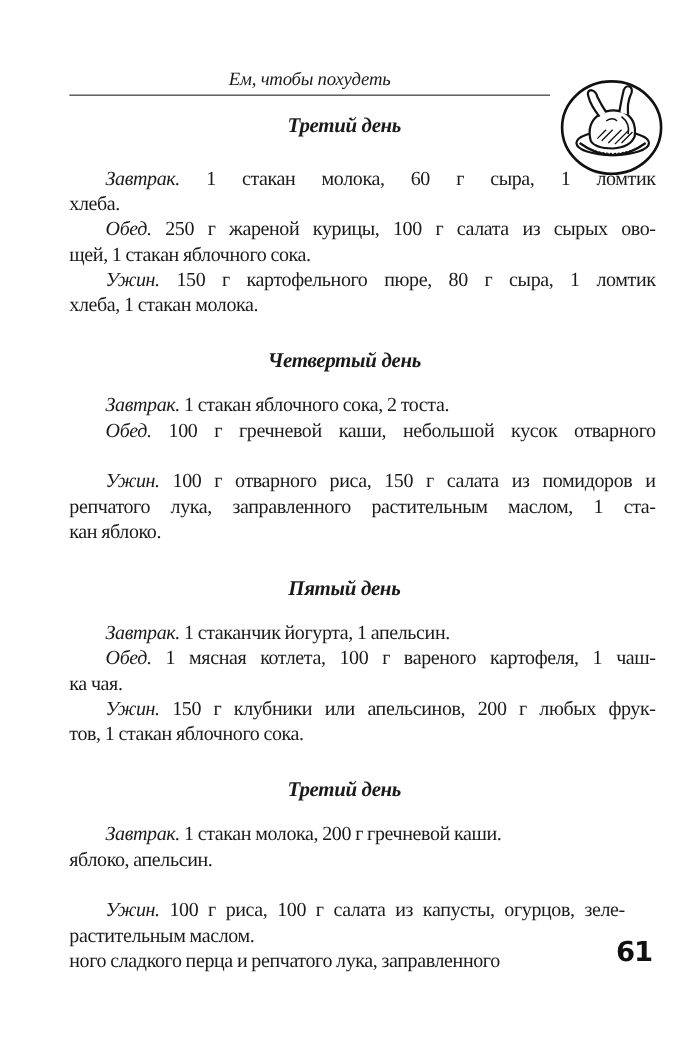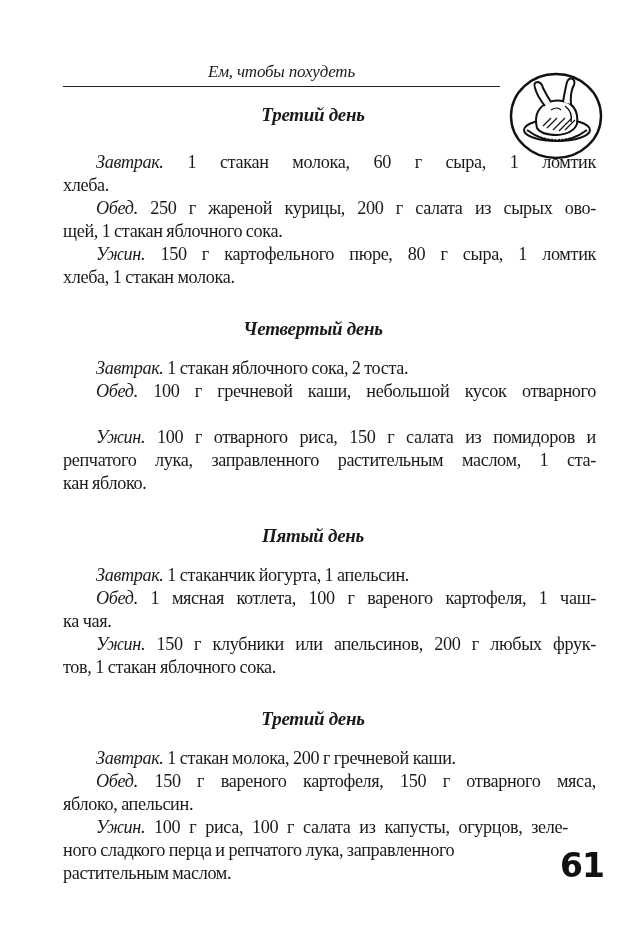--- a/index.html
+++ b/index.html
@@ -79,21 +79,21 @@
     }
     .line.cont {
       text-indent: 0;
     }
     .page-number {
       position: absolute;
       left: 560px;
       top: 851px;
       font-family: "DejaVu Sans", "Liberation Sans", sans-serif;
       font-weight: bold;
-      font-size: 33px;
+      font-size: 25px;
       line-height: 30px;
       letter-spacing: -1px;
       color: #111;
     }
   </style>
 </head>
 <body>
 
 <div class="running-head">Ем, чтобы похудеть</div>
 <div class="head-rule"></div>
@@ -117,21 +117,21 @@
   </svg>
 </div>
 
 <div class="day-title" style="top:104px;">Третий день</div>
 
 <div class="para" style="top:151px;">
   <span class="line first"><span class="meal">Завтрак.</span><span> 1 стакан молока, 60 г сыра, 1 ломтик</span></span>
   <span class="line cont last">хлеба.</span>
 </div>
 <div class="para" style="top:197px;">
-  <span class="line first"><span class="meal">Обед.</span><span> 250 г жареной курицы, 200 г салата из сырых ово-</span></span>
+  <span class="line first"><span class="meal">Обед.</span><span> 250 г жареной курицы, 100 г салата из сырых ово-</span></span>
   <span class="line cont last">щей, 1 стакан яблочного сока.</span>
 </div>
 <div class="para" style="top:243px;">
   <span class="line first"><span class="meal">Ужин.</span><span> 150 г картофельного пюре, 80 г сыра, 1 ломтик</span></span>
   <span class="line cont last">хлеба, 1 стакан молока.</span>
 </div>
 
 <div class="day-title" style="top:318px;">Четвертый день</div>
 
 <div class="para" style="top:357px;">
@@ -159,22 +159,21 @@
   <span class="line first"><span class="meal">Ужин.</span><span> 150 г клубники или апельсинов, 200 г любых фрук-</span></span>
   <span class="line cont last">тов, 1 стакан яблочного сока.</span>
 </div>
 
 <div class="day-title" style="top:708px;">Третий день</div>
 
 <div class="para" style="top:747px;">
   <span class="line first last"><span class="meal">Завтрак.</span><span> 1 стакан молока, 200 г гречневой каши.</span></span>
 </div>
 <div class="para" style="top:770px;">
-  <span class="line first"><span class="meal">Обед.</span><span> 150 г вареного картофеля, 150 г отварного мяса,</span></span>
   <span class="line cont last">яблоко, апельсин.</span>
 </div>
 <div class="para" style="top:816px; width:505px;">
   <span class="line first"><span class="meal">Ужин.</span><span> 100 г риса, 100 г салата из капусты, огурцов, зеле-</span></span>
+  <span class="line cont last">растительным маслом.</span>
   <span class="line cont last">ного сладкого перца и репчатого лука, заправленного</span>
-  <span class="line cont last">растительным маслом.</span>
 </div>
 
 <div class="page-number">61</div>
 
 </body></html>

